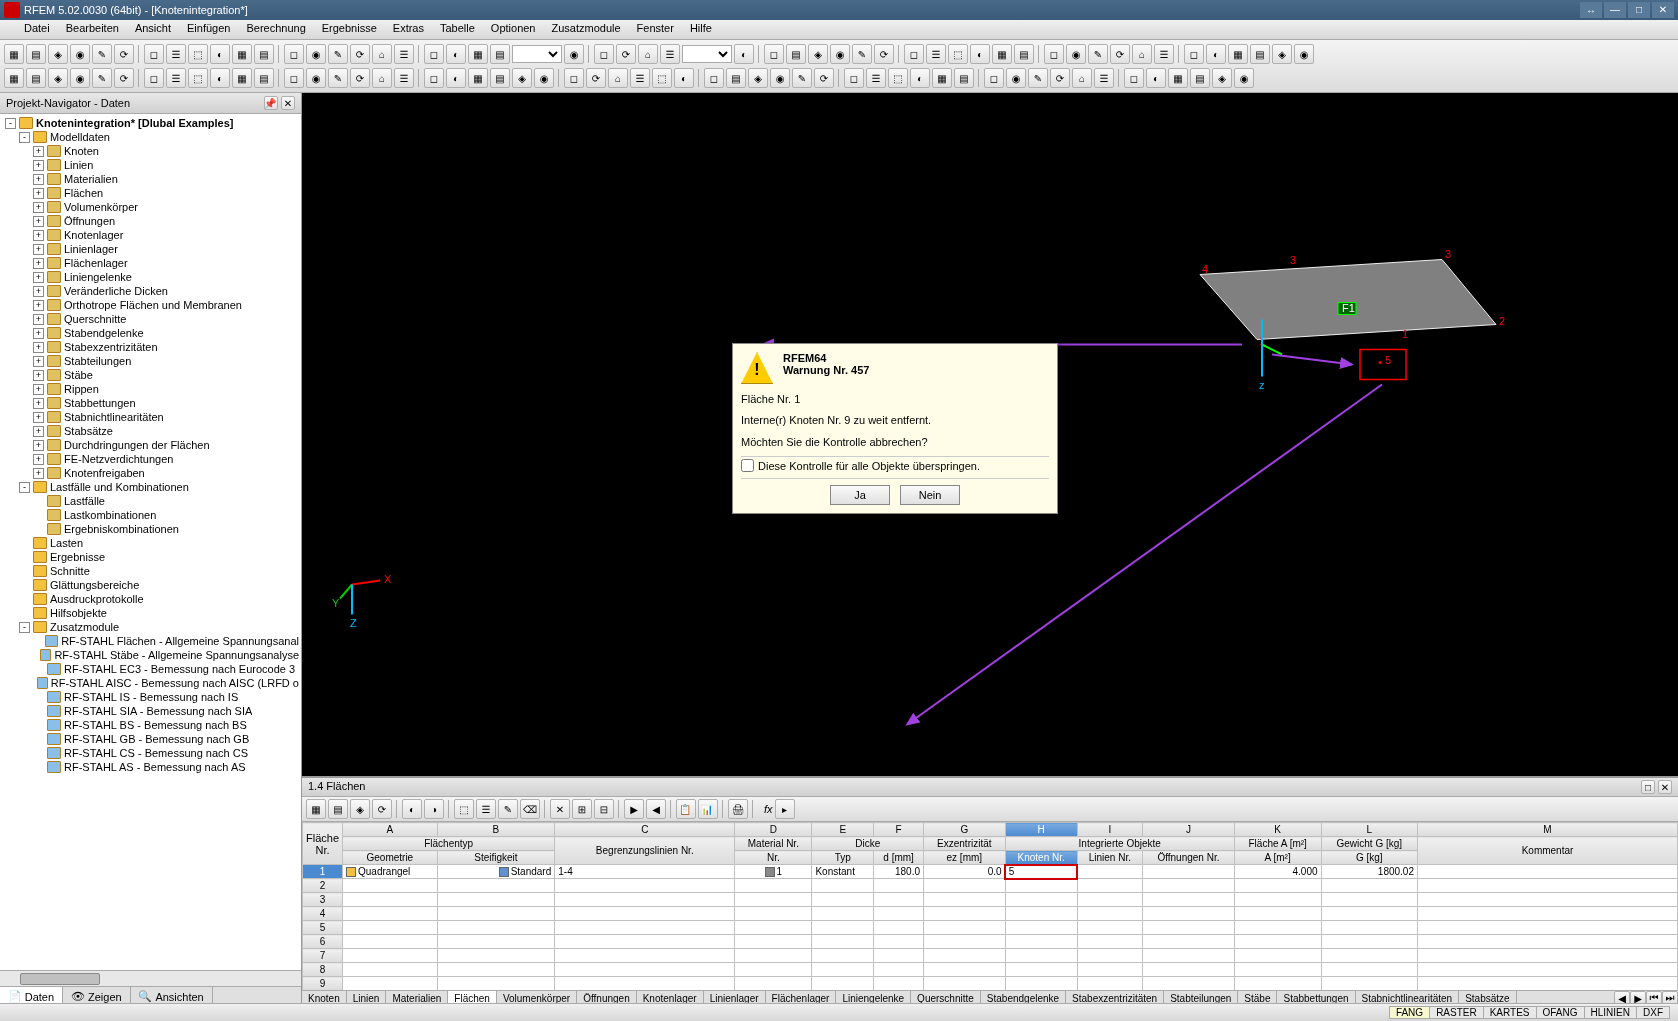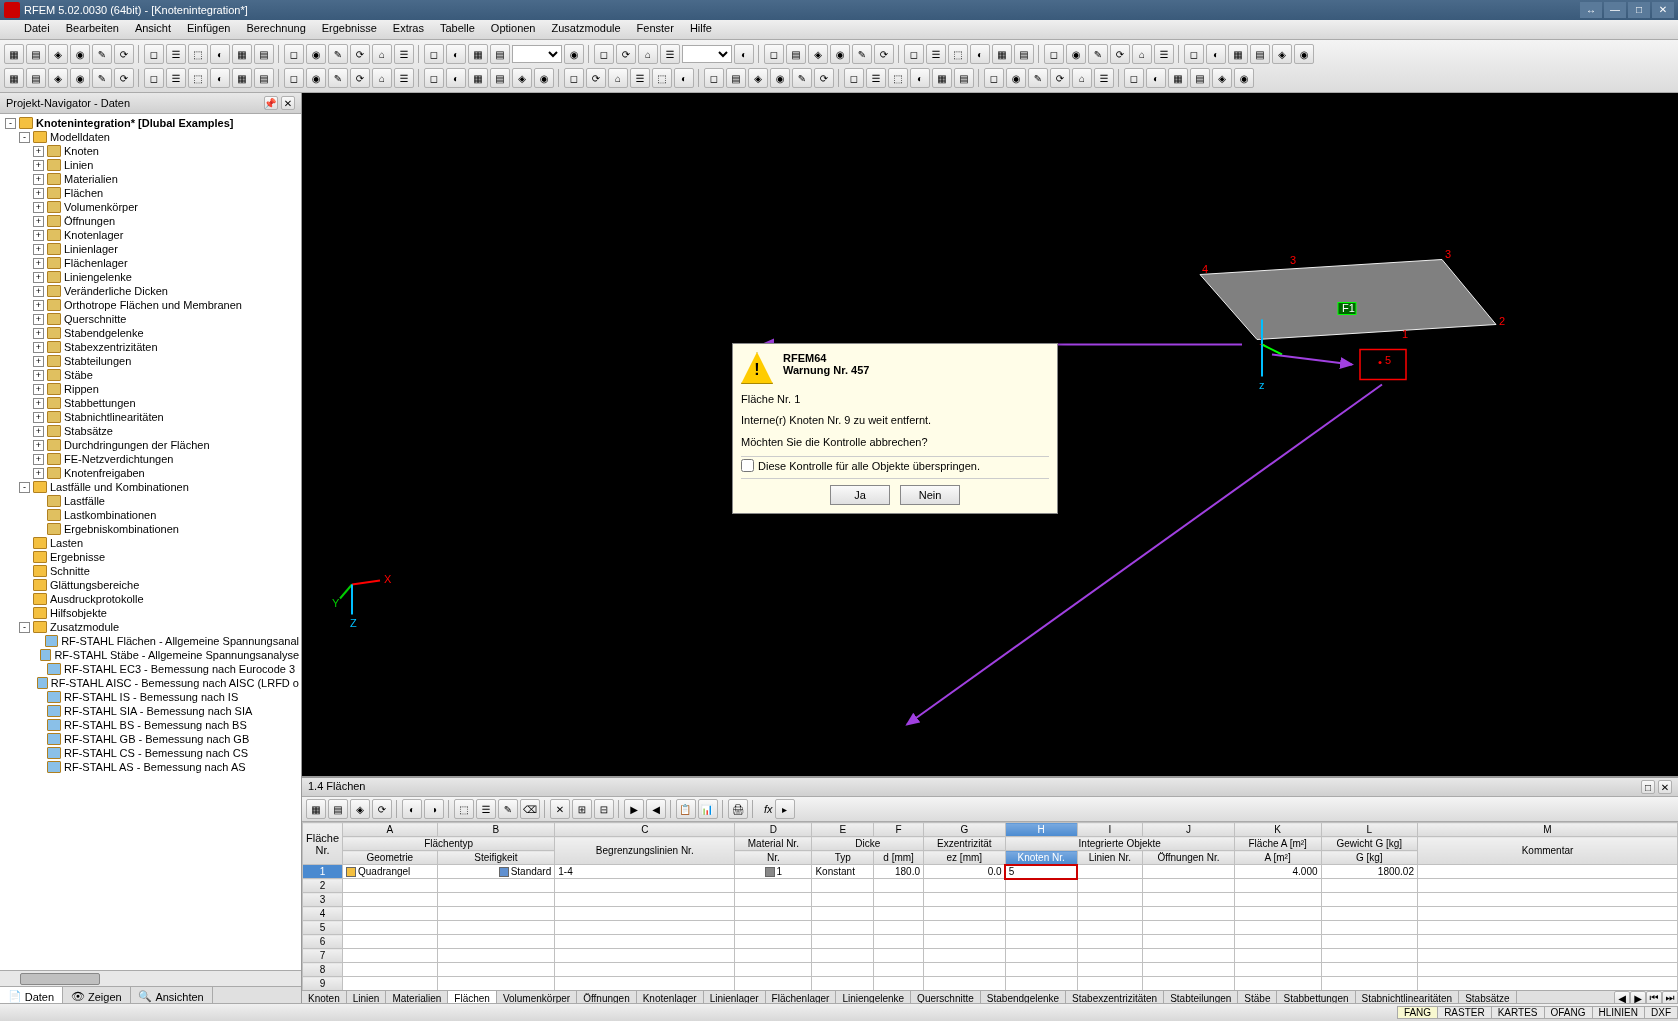--- a/index.html
+++ b/index.html
@@ -63,21 +63,21 @@
 .table-grid th { background: linear-gradient(#f0f0f0,#dcdcdc); font-weight: normal; }
 .table-grid th.selected { background: linear-gradient(#7aaae0,#4a8ad0); color: #fff; }
 .table-grid .rowhead { background: linear-gradient(#f0f0f0,#dcdcdc); width: 30px; }
 .table-grid .rowhead.sel { background: #4a8ad0; color: #fff; }
 .highlight-cell { outline: 2px solid #c00; outline-offset: -1px; }
 .bottom-tabs { display: flex; background: #e0e0e0; border-top: 1px solid #aaa; overflow: hidden; }
 .bottom-tab { padding: 2px 6px; border-right: 1px solid #aaa; font-size: 10px; cursor: pointer; white-space: nowrap; }
 .bottom-tab.active { background: #fff; }
 
 
-.statusbar { position: absolute; bottom: 0; left: 0; right: 0; height: 18px; background: linear-gradient(#f0f0f0,#d8d8d8); border-top: 1px solid #aaa; display: flex; align-items: center; justify-content: flex-end; padding: 0 0; }
+.statusbar { position: absolute; bottom: 0; left: 0; right: 0; height: 18px; background: linear-gradient(#f0f0f0,#d8d8d8); border-top: 1px solid #aaa; display: flex; align-items: center; justify-content: flex-end; padding: 0 8px; }
 .status-cell { border: 1px solid #aaa; padding: 0 6px; font-size: 10px; margin-left: -1px; background: #e8e8e8; }
 .status-cell.active { background: #f8f8d0; }
 
 
 .model-svg { position: absolute; left: 0; top: 0; width: 100%; height: 100%; }
 
 
 .hscroll-mock { height: 16px; background: #e8e8e8; border-top: 1px solid #aaa; display: flex; align-items: center; }
 .hscroll-thumb { width: 80px; height: 12px; background: #c0c0c0; border: 1px solid #888; margin-left: 20px; border-radius: 2px; }
 

